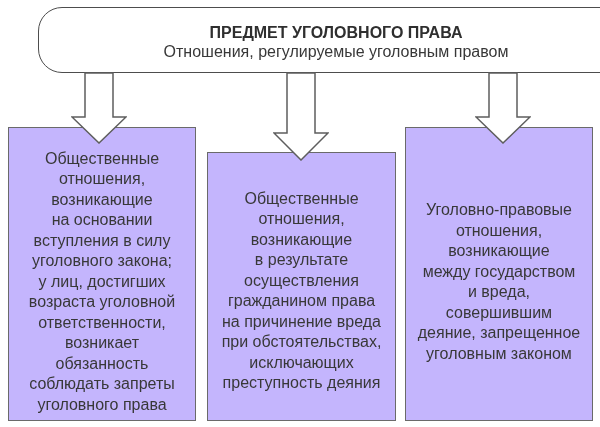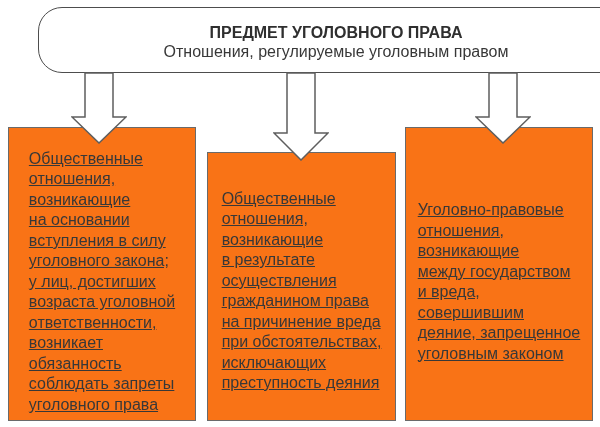--- a/index.html
+++ b/index.html
@@ -44,26 +44,26 @@
   .header-subtitle {
     font-size: 16px;
     line-height: 20px;
     color: #383838;
     white-space: nowrap;
   }
   .branch-box {
     position: absolute;
     box-sizing: border-box;
     border: 1.6px solid #6a6a6a;
-    background: #f97316;
+    background: #c4b5fd;
     display: flex;
     align-items: center;
     justify-content: center;
+    text-align: center;
     z-index: 1;
-    text-decoration: underline;
   }
   .branch-box .branch-text {
     white-space: pre-line;
     font-size: 16px;
     line-height: 20.5px;
     color: #383838;
   }
   .box-left {
     left: 8px;
     top: 127px;

